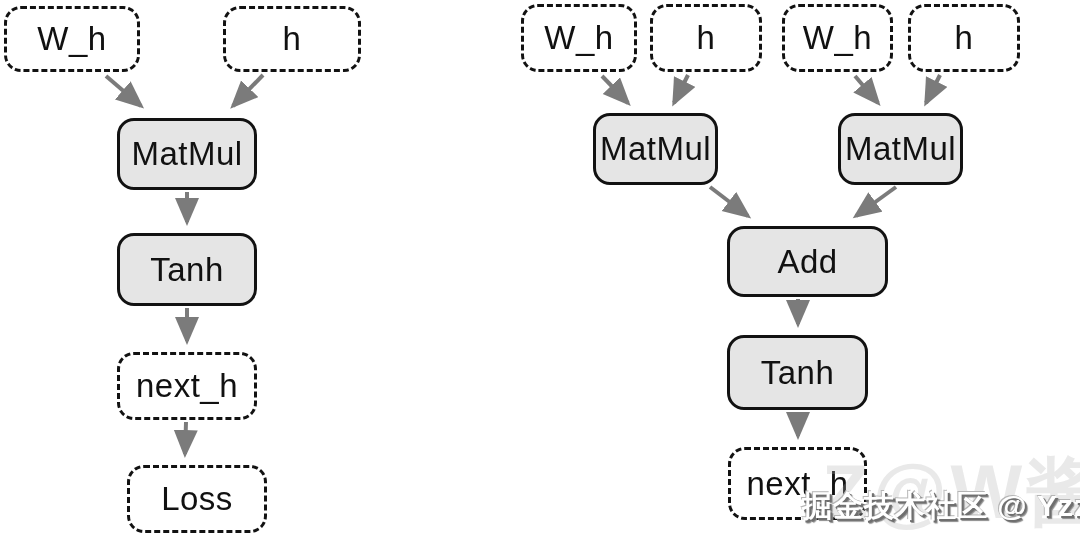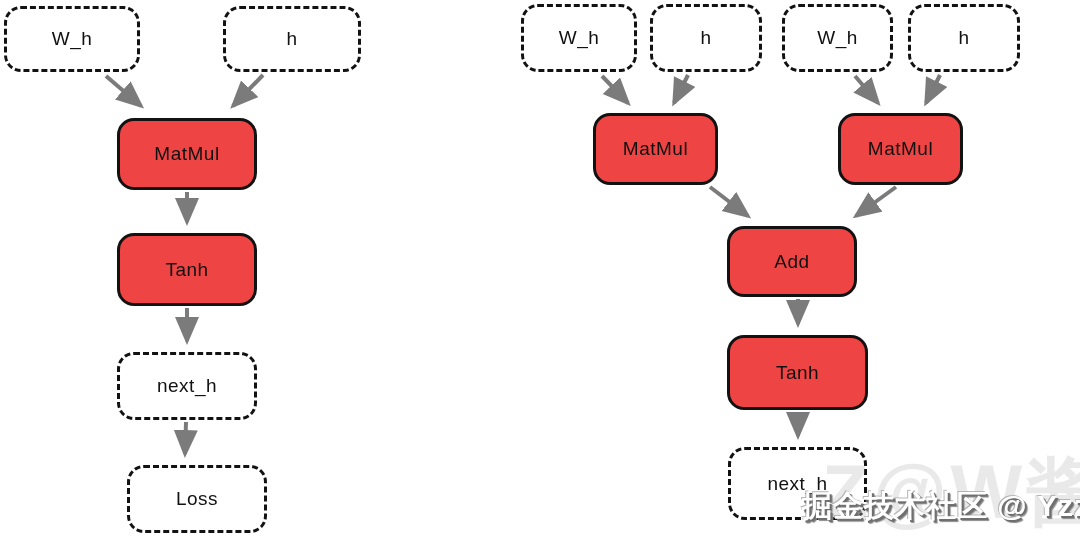--- a/index.html
+++ b/index.html
@@ -22,32 +22,32 @@
     height: 541px;
     pointer-events: none;
   }
   .node {
     position: absolute;
     box-sizing: border-box;
     display: flex;
     align-items: center;
     justify-content: center;
     border-radius: 17px;
-    font-size: 19px;
+    font-size: 33px;
     color: #111111;
     background: #ffffff;
     letter-spacing: 0.5px;
   }
   .node.var {
     border: 3px dashed #121212;
     background: #ffffff;
   }
   .node.op {
     border: 3px solid #121212;
-    background: #ef4444;
+    background: #e5e5e5;
   }
   .watermark-bg {
     position: absolute;
     left: 822px;
     top: 442px;
     font-size: 76px;
     font-weight: bold;
     color: rgba(175,175,175,0.28);
     letter-spacing: 4px;
     white-space: nowrap;
@@ -122,21 +122,21 @@
     </div>
   <div class="node var" style="left:908px; top:4px;   width:112px; height:68px;">
       <span>h</span>
     </div>
   <div class="node op" style="left:593px; top:113px; width:125px; height:72px;">
       <span>MatMul</span>
     </div>
   <div class="node op" style="left:838px; top:113px; width:125px; height:72px;">
       <span>MatMul</span>
     </div>
-  <div class="node op" style="left:727px; top:226px; width:130px; height:71px;">
+  <div class="node op" style="left:727px; top:226px; width:161px; height:71px;">
       <span>Add</span>
     </div>
   <div class="node op" style="left:727px; top:335px; width:141px; height:75px;">
       <span>Tanh</span>
     </div>
   <div class="node var" style="left:728px; top:447px; width:139px; height:73px;">
       <span>next_h</span>
     </div>
 
   <div class="watermark-bg">Z@W酱</div>

